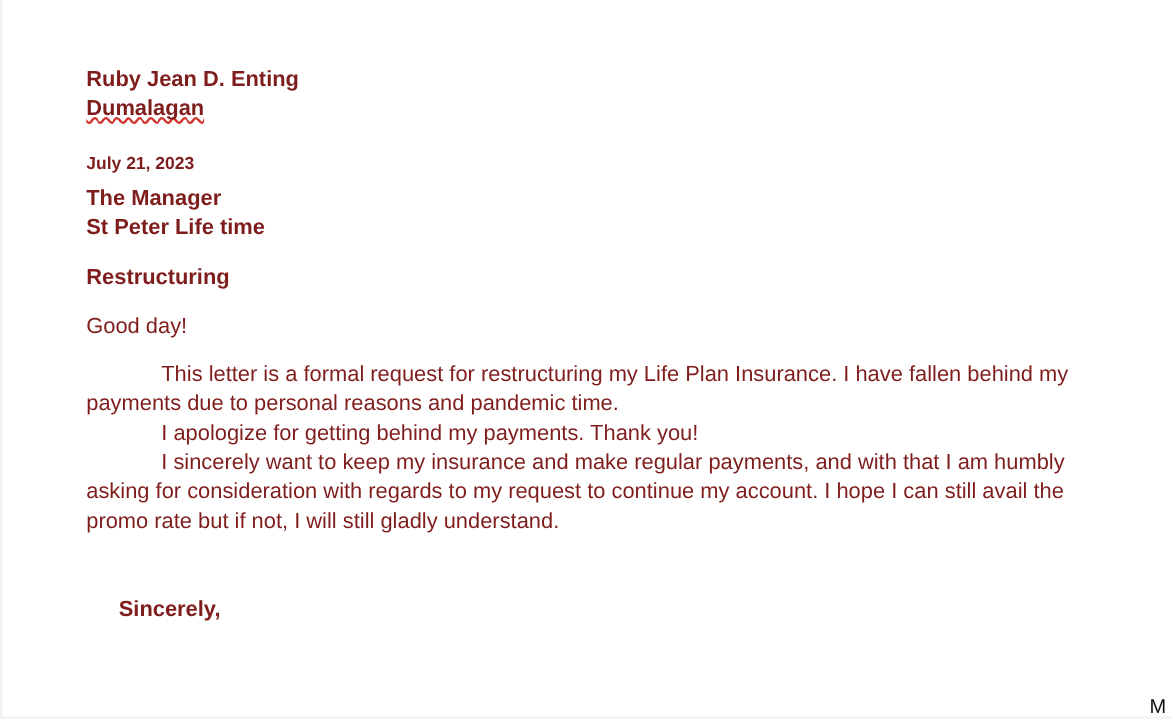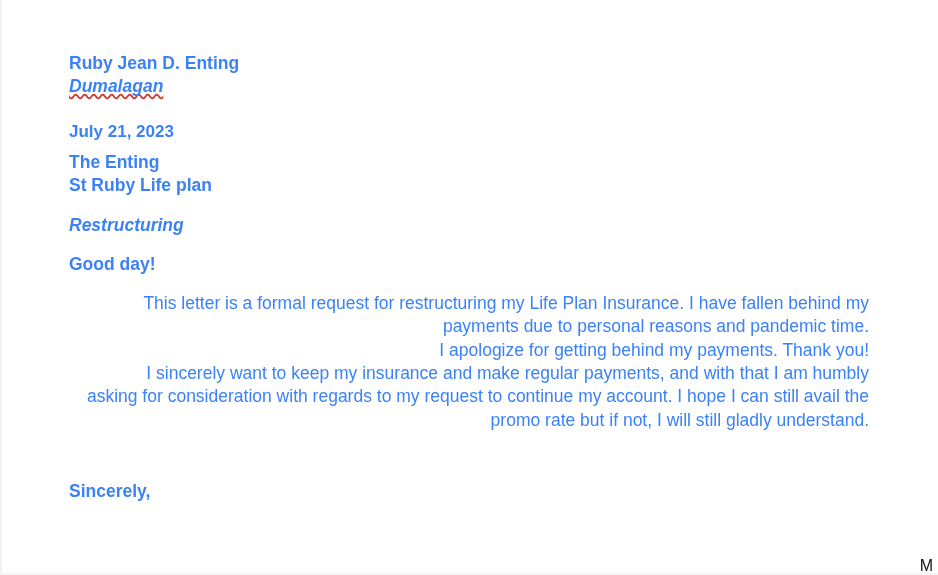--- a/index.html
+++ b/index.html
@@ -18,72 +18,70 @@
     width: 938px;
     height: 575px;
     background: #ffffff;
     box-sizing: border-box;
   }
   .doc-body {
     position: absolute;
     left: 69px;
     top: 52px;
     width: 800px;
-    color: #3b82f6;
+    color: #7f1d1d;
     font-size: 17.5px;
     line-height: 1.33;
   }
   .addr-block {
     font-weight: bold;
     font-size: 17.5px;
     line-height: 1.33;
   }
   .addr-line {
     white-space: pre;
   }
   .misspelled {
     text-decoration: underline;
     text-decoration-color: #d0342c;
     text-decoration-style: wavy;
     text-decoration-skip-ink: none;
-    font-style: italic;
   }
   .spacer-sm { height: 16px; }
   .spacer-xs { height: 8px; }
   .spacer-md { height: 22px; }
   .spacer-lg { height: 48px; }
   .date-line {
     font-weight: bold;
-    font-size: 17px;
+    font-size: 14px;
   }
   .recipient-block {
     font-weight: bold;
     font-size: 17.5px;
     line-height: 1.33;
   }
   .subject-line {
     font-weight: bold;
     font-size: 17.5px;
-    font-style: italic;
   }
   .salutation {
     font-size: 17.5px;
-    font-weight: bold;
+    font-weight: normal;
   }
   .para {
     font-size: 17.5px;
     font-weight: normal;
     text-indent: 60px;
     line-height: 1.33;
     margin: 0;
-    text-align: right;
   }
   .closing {
     font-weight: bold;
     font-size: 17.5px;
+    margin-left: 26px;
   }
   .corner-mark {
     position: absolute;
     right: 6px;
     bottom: 0px;
     font-size: 16px;
     color: #111111;
     letter-spacing: -1px;
   }
   .edge-shade-left {
@@ -117,22 +115,22 @@
       <div class="addr-line misspelled">Dumalagan</div>
     </div>
 
     <div class="spacer-md"></div>
 
     <div class="date-line">July 21, 2023</div>
 
     <div class="spacer-xs"></div>
 
     <div class="recipient-block">
-      <div class="addr-line">The Enting</div>
-      <div class="addr-line">St Ruby Life plan</div>
+      <div class="addr-line">The Manager</div>
+      <div class="addr-line">St Peter Life time</div>
     </div>
 
     <div class="spacer-sm"></div>
 
     <div class="subject-line">Restructuring</div>
 
     <div class="spacer-sm"></div>
 
     <div class="salutation">Good day!</div>
 

